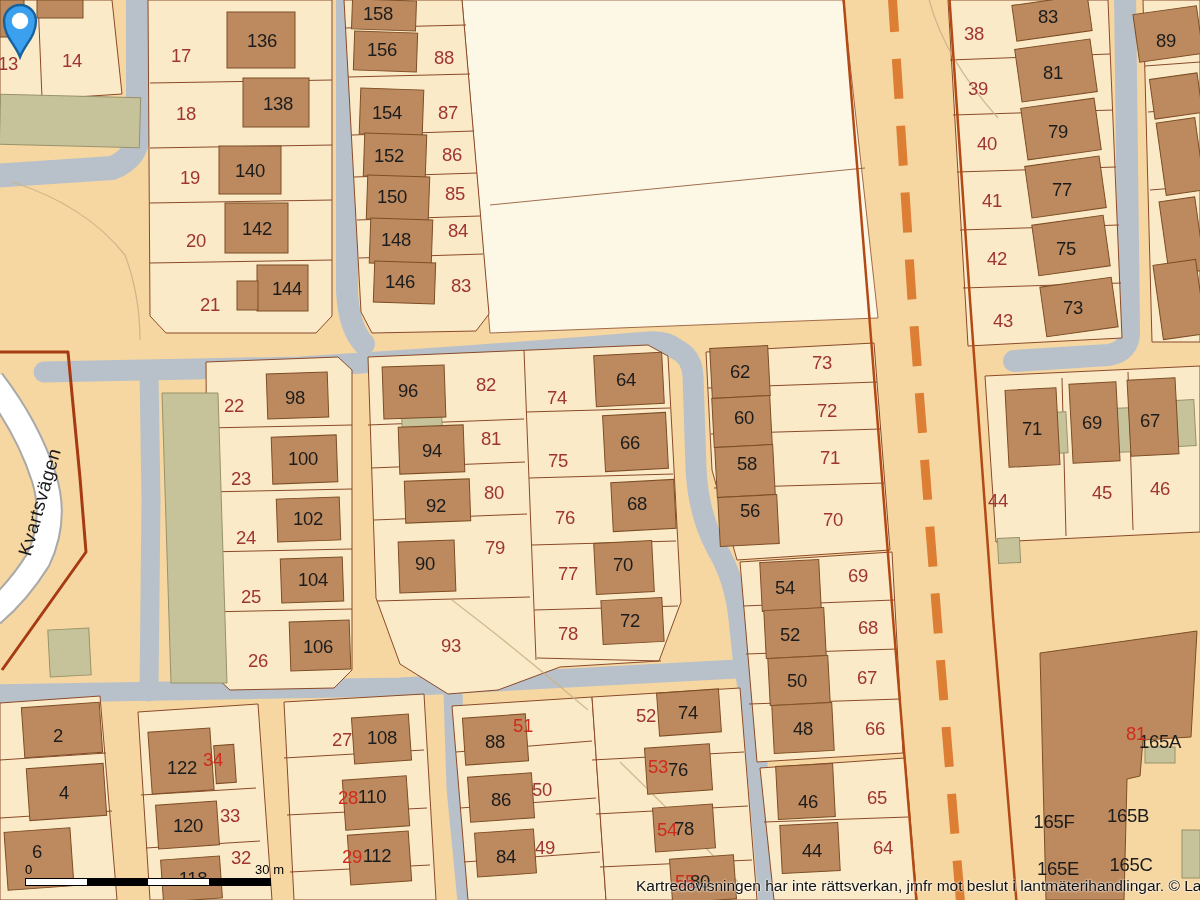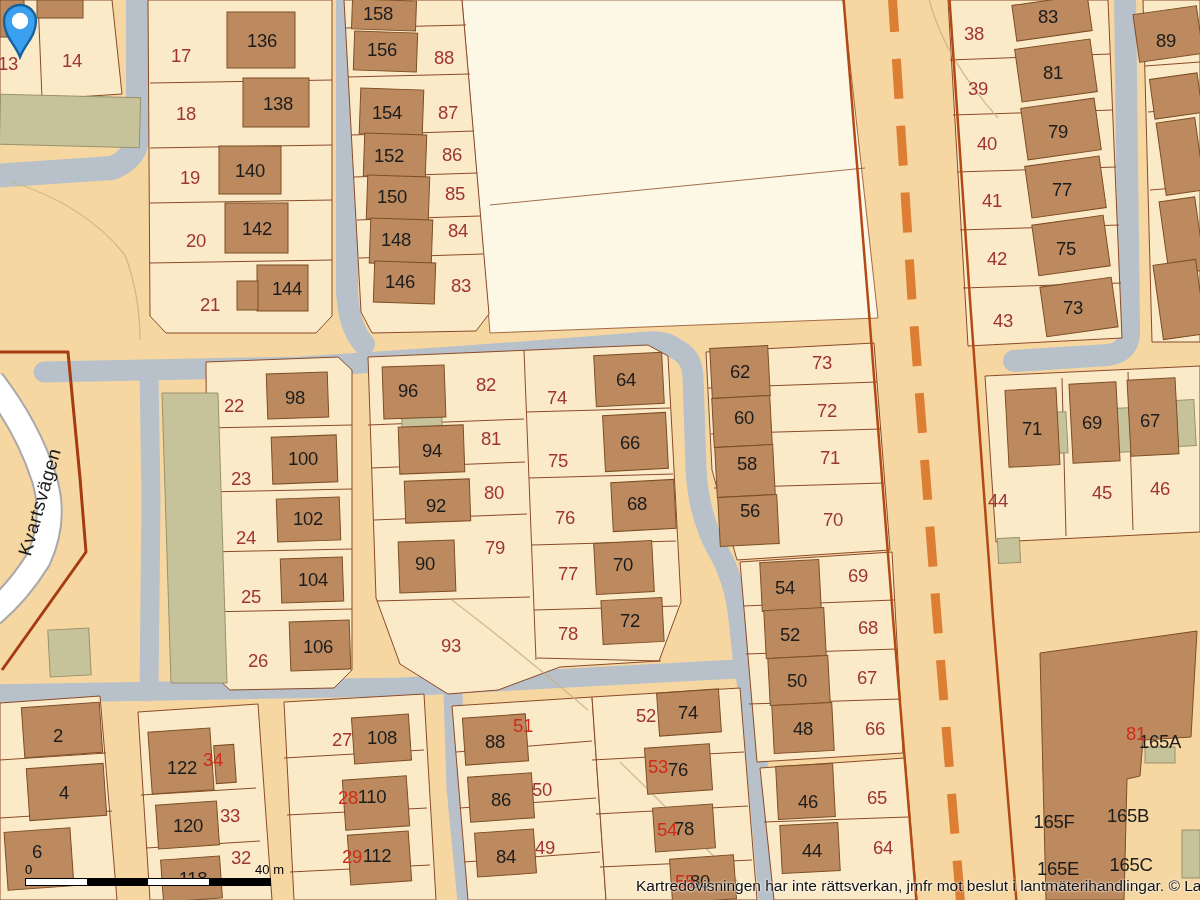--- a/index.html
+++ b/index.html
@@ -353,19 +353,19 @@
   <div class="street-name">Kvartsvägen</div>
 
   <svg class="pin-svg" viewBox="0 0 40 60">
     <path d="M20,57 C15,44 4,36 4,21 A16,16 0 1 1 36,21 C36,36 25,44 20,57 Z" fill="#3ba1ee" stroke="#17629e" stroke-width="2.4"></path>
     <circle cx="20" cy="21" r="8.2" fill="#ffffff"></circle>
   </svg>
 
   <div class="scalebar">
     <div class="scale-labels">
       <span>0</span>
-      <span>40 m</span>
+      <span>30 m</span>
     </div>
     <div class="scale-strip"></div>
   </div>
 
   <div class="attribution">Kartredovisningen har inte rättsverkan, jmfr mot beslut i lantmäterihandlingar. © Lantmäteriet</div>
 </div>
 
 </body></html>

